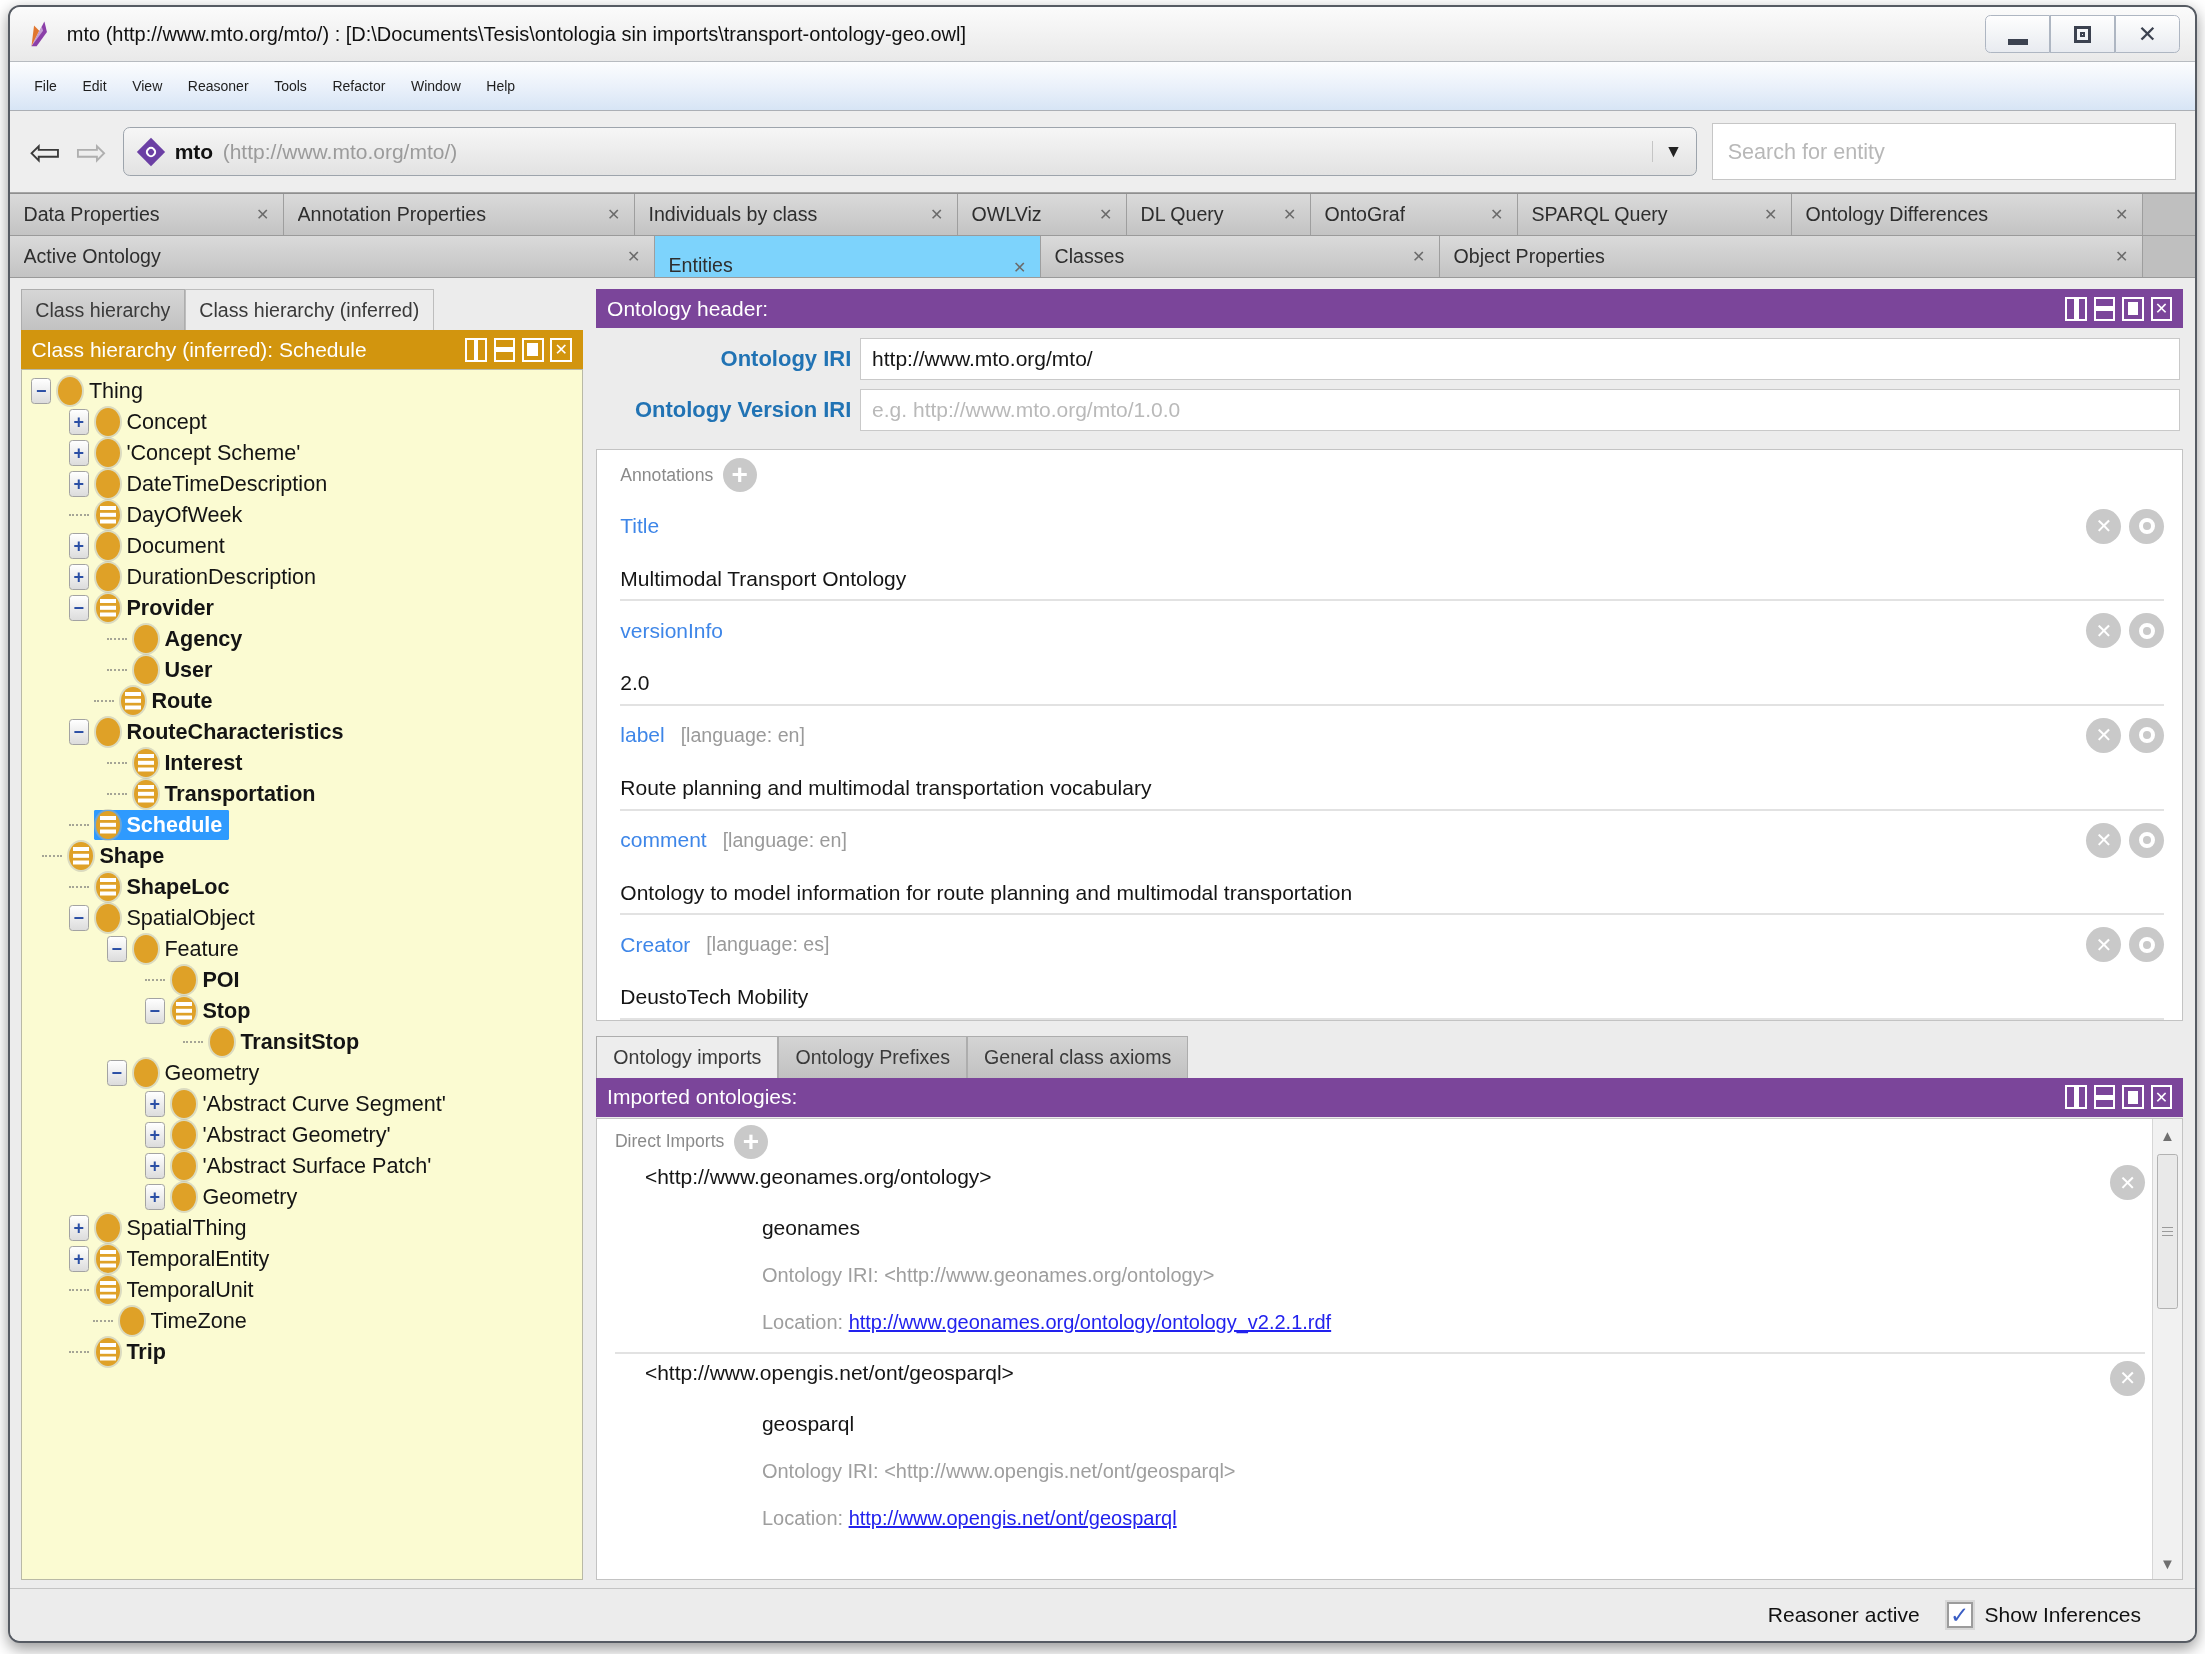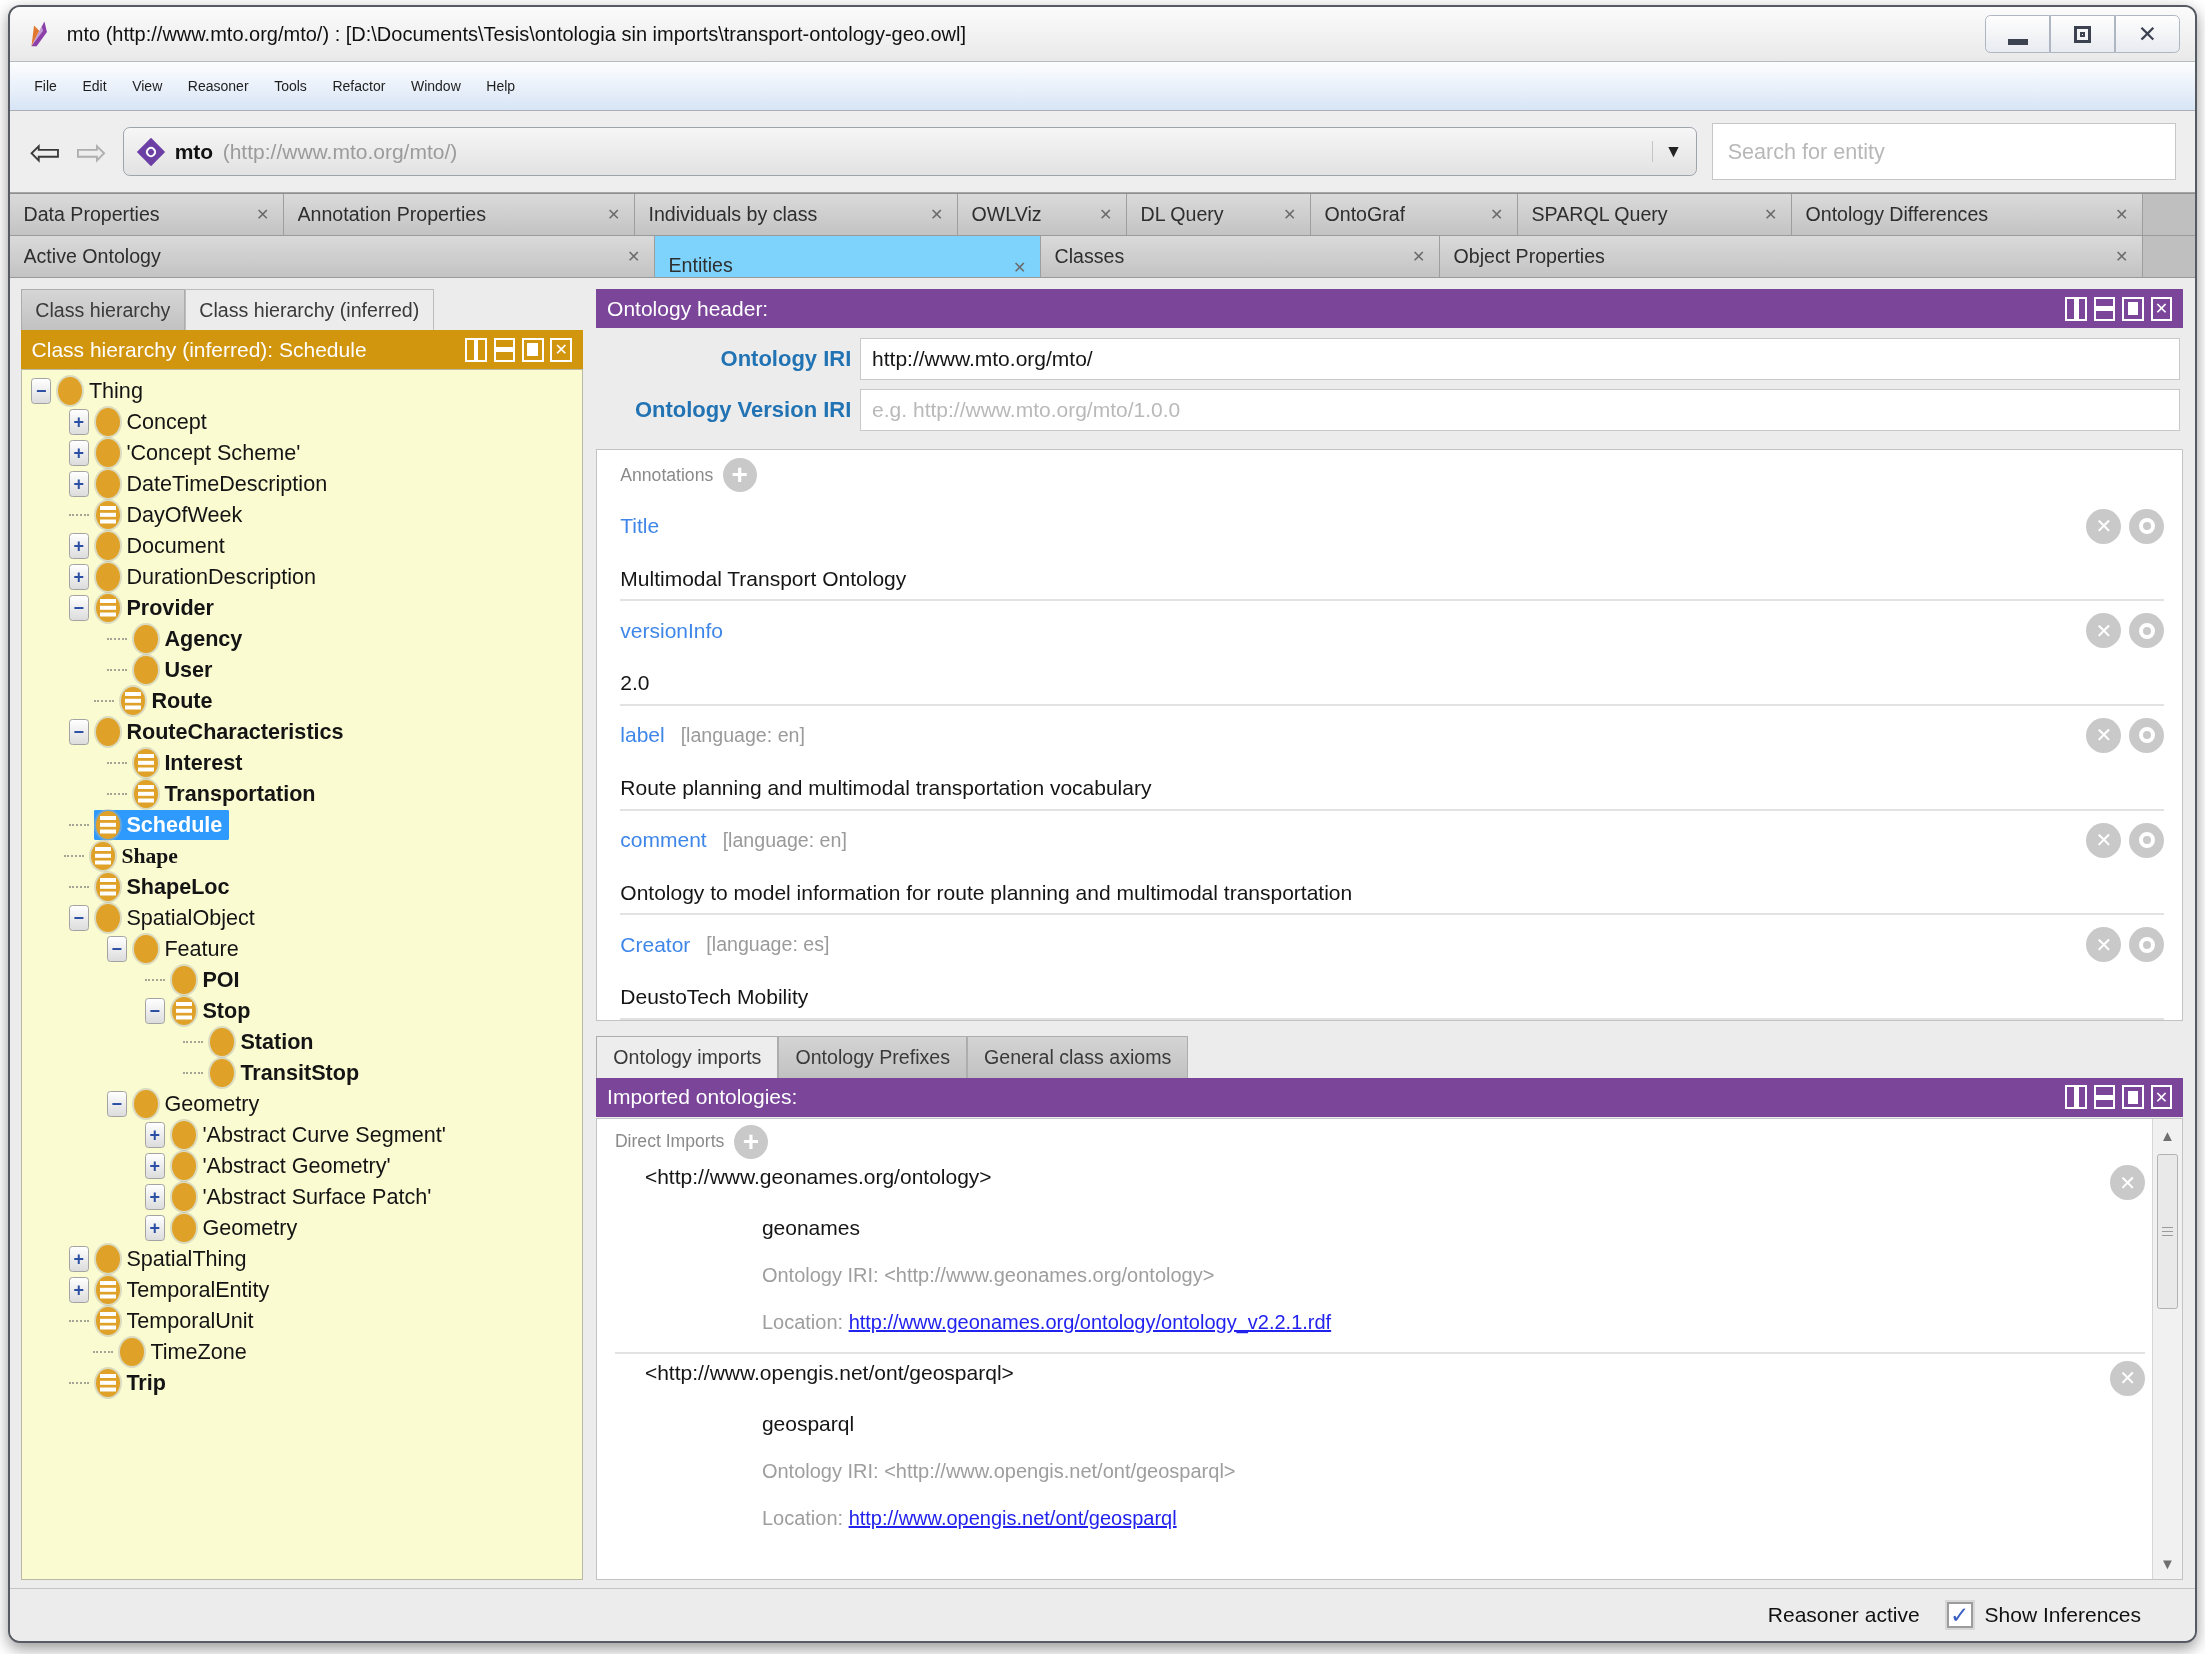--- a/index.html
+++ b/index.html
@@ -357,21 +357,21 @@
               <span class="bold tlabel">Transportation</span>
             </span>
           </div>
           <div class="trow selected" style="padding-left: 47px;">
             <span class="stub"></span>
             <span class="hl">
               <span class="cicon equiv"></span>
               <span class="bold tlabel">Schedule</span>
             </span>
           </div>
-          <div class="trow" style="padding-left: 42px; font-family: Liberation Serif, serif;">
+          <div class="trow" style="padding-left: 20px;">
             <span class="stub"></span>
             <span class="hl">
               <span class="cicon equiv"></span>
               <span class="bold tlabel">Shape</span>
             </span>
           </div>
           <div class="trow" style="padding-left: 47px;">
             <span class="stub"></span>
             <span class="hl">
               <span class="cicon equiv"></span>
@@ -397,27 +397,20 @@
             <span class="hl">
               <span class="cicon"></span>
               <span class="bold tlabel">POI</span>
             </span>
           </div>
           <div class="trow" style="padding-left: 123px;">
             <span class="expander">−</span>
             <span class="hl">
               <span class="cicon equiv"></span>
               <span class="bold tlabel">Stop</span>
-            </span>
-          </div>
-          <div class="trow" style="padding-left: 161px;">
-            <span class="stub"></span>
-            <span class="hl">
-              <span class="cicon"></span>
-              <span class="bold tlabel">Station</span>
             </span>
           </div>
           <div class="trow" style="padding-left: 161px;">
             <span class="stub"></span>
             <span class="hl">
               <span class="cicon"></span>
               <span class="bold tlabel">TransitStop</span>
             </span>
           </div>
           <div class="trow" style="padding-left: 85px;">

